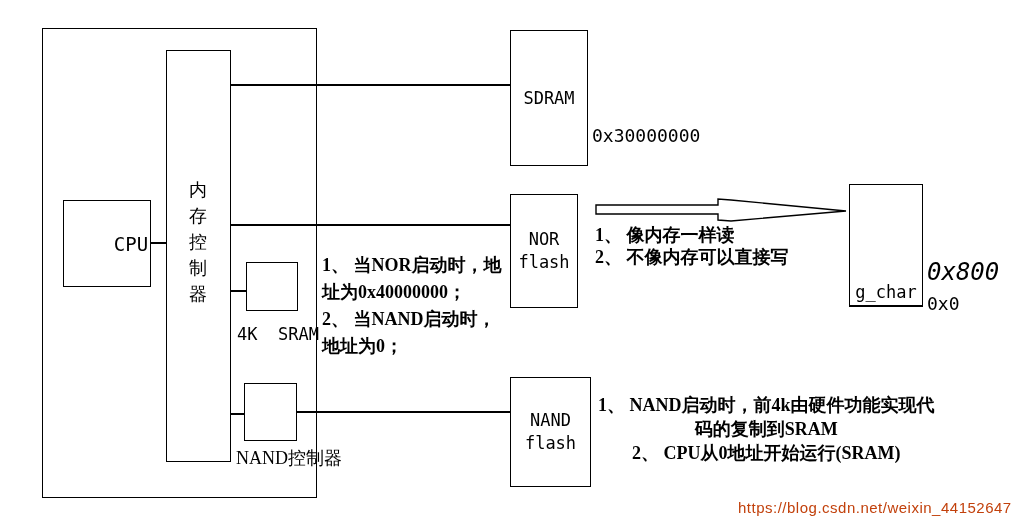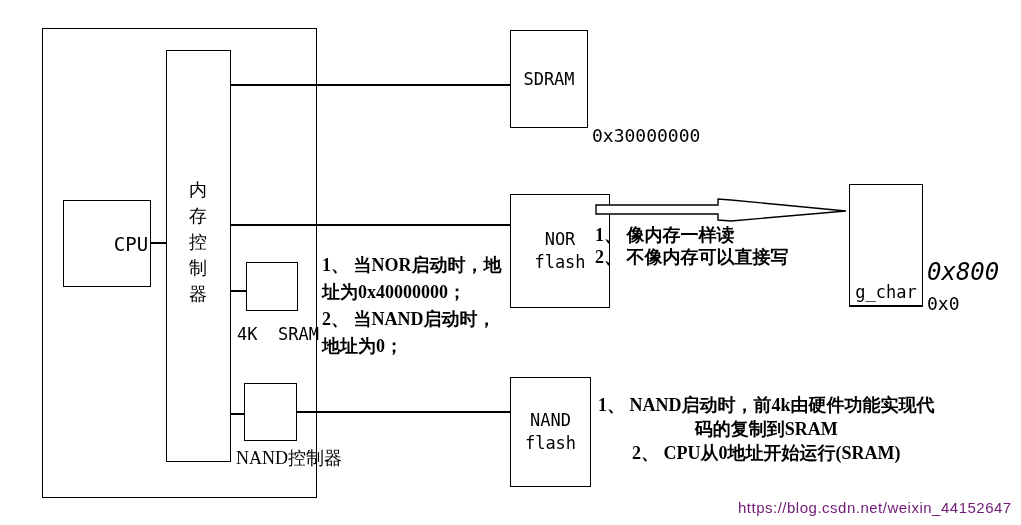--- a/index.html
+++ b/index.html
@@ -40,26 +40,26 @@
   <div class="box flexc" style="left:63px;top:200px;width:88px;height:87px;padding-left:48px;">
     <span class="mono" style="font-size:19px;">CPU</span>
   </div>
 
   <div class="box" style="left:246px;top:262px;width:52px;height:49px;"></div>
   <div class="mono t17 abs" style="left:237px;top:323px;">4K  SRAM</div>
 
   <div class="box" style="left:244px;top:383px;width:53px;height:58px;"></div>
   <div class="caption" style="left:236px;top:446px;">NAND控制器</div>
 
-  <div class="box flexc" style="left:510px;top:30px;width:78px;height:98px;">
+  <div class="box flexc" style="left:510px;top:30px;width:78px;height:136px;">
     <span class="mono t17">SDRAM</span>
   </div>
   <div class="mono abs" style="left:592px;top:125px;font-size:18px;">0x30000000</div>
 
-  <div class="box flexc" style="left:510px;top:194px;width:100px;height:114px;">
+  <div class="box flexc" style="left:510px;top:194px;width:68px;height:114px;">
     <span class="mono t17">NOR</span>
     <span class="mono t17">flash</span>
   </div>
 
   <div class="box flexc" style="left:510px;top:377px;width:81px;height:110px;">
     <span class="mono t17">NAND</span>
     <span class="mono t17">flash</span>
   </div>
 
   <svg style="left:590px;top:194px;" width="262" height="34" viewBox="0 0 262 34">
@@ -85,15 +85,15 @@
     <div>1、 像内存一样读</div>
     <div>2、 不像内存可以直接写</div>
   </div>
 
   <div class="note" style="left:598px;top:393px;line-height:24px;text-align:center;">
     <div>1、 NAND启动时，前4k由硬件功能实现代</div>
     <div>码的复制到SRAM</div>
     <div>2、 CPU从0地址开始运行(SRAM)</div>
   </div>
 
-  <div class="watermark" style="left:738px;top:499px;color:#701a75;">https://blog.csdn.net/weixin_44152647</div>
+  <div class="watermark" style="left:738px;top:499px;color:#c2410c;">https://blog.csdn.net/weixin_44152647</div>
 
 </div>
 
 </body></html>

